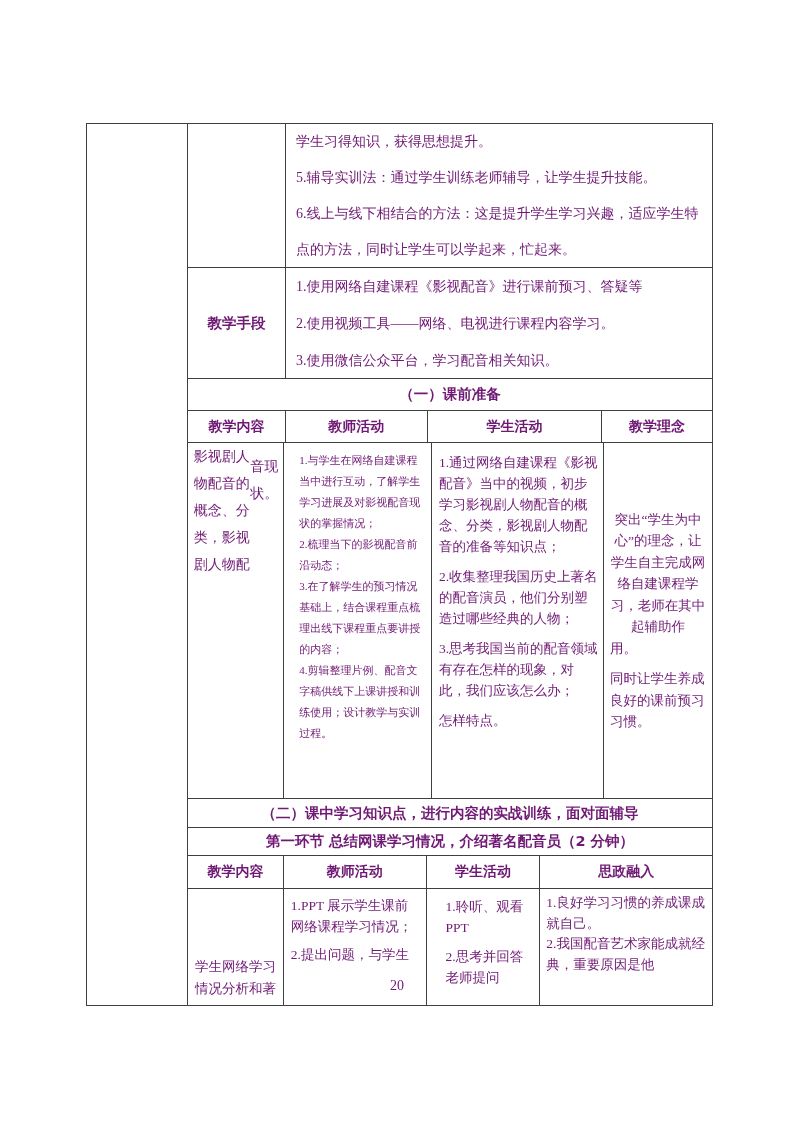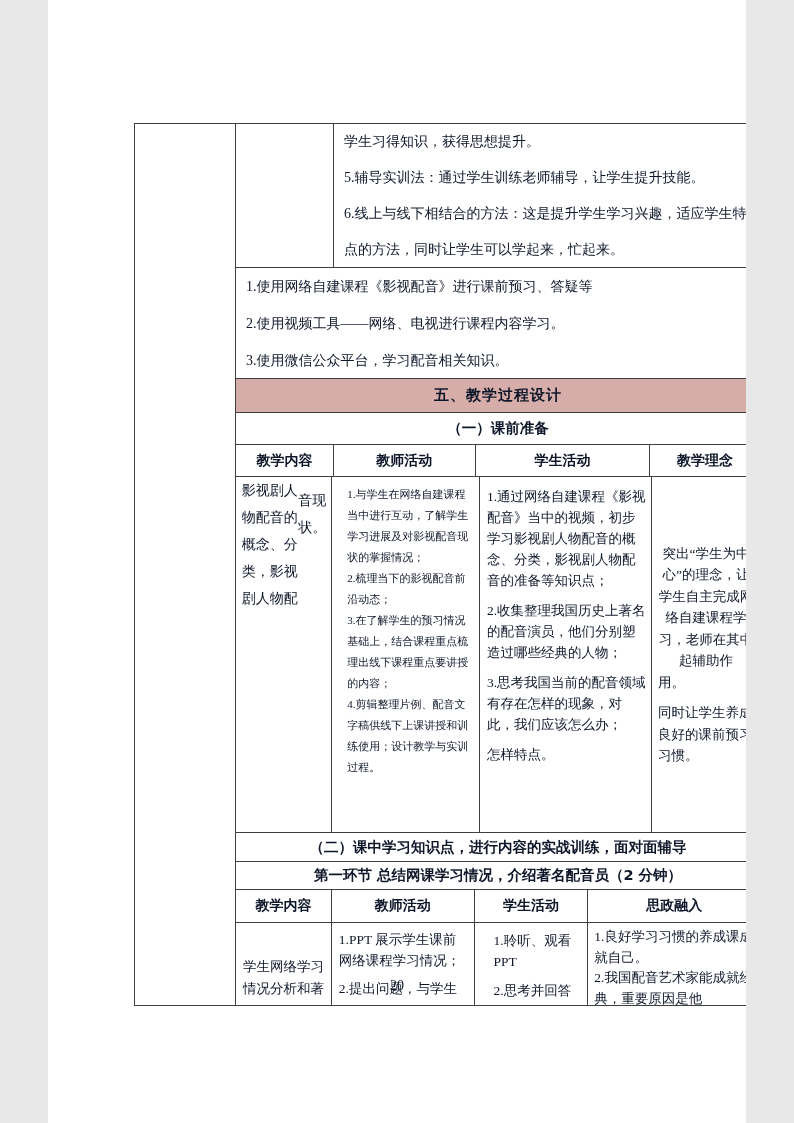--- a/index.html
+++ b/index.html
@@ -1,20 +1,20 @@
 <!DOCTYPE html>
 <html><head>
 <meta charset="utf-8">
 <style>
   html,body { margin:0; padding:0; background:#e8e8e8; }
   .page {
-    position:relative; width:698px; height:1123px; margin:0 auto;
+    position:relative; width:794px; height:1123px; margin:0 auto;
     background:#ffffff; overflow:hidden;
     font-family:"Liberation Serif","DejaVu Serif",serif;
-    color:#0f172a;
+    color:#701a75;
   }
   .doc-table {
     position:absolute; left:86px; top:123px; width:627px; height:883px;
     box-sizing:border-box; border:1px solid #3f3f3f;
     display:flex;
   }
   .side-col { width:101px; box-sizing:border-box; border-right:1px solid #3f3f3f; }
   .main-col { flex:1; display:flex; flex-direction:column; min-width:0; }
   .t-row { display:flex; box-sizing:border-box; border-bottom:1px solid #3f3f3f; flex:none; min-height:0; }
   .t-row.last { border-bottom:none; flex:1; }
@@ -83,30 +83,28 @@
       <div class="t-row rh-a">
         <div class="cell wt1"></div>
         <div class="cell end methods-cont" style="flex:1;">
           <p>学生习得知识，获得思想提升。</p>
           <p>5.辅导实训法：通过学生训练老师辅导，让学生提升技能。</p>
           <p>6.线上与线下相结合的方法：这是提升学生学习兴趣，适应学生特点的方法，同时让学生可以学起来，忙起来。</p>
         </div>
       </div>
 
       <div class="t-row rh-b">
+        <div class="cell wt1 center-cell hei means-label">教学手段</div>
         <div class="cell end means-body" style="flex:1;">
           <p>1.使用网络自建课程《影视配音》进行课前预习、答疑等</p>
           <p>2.使用视频工具——网络、电视进行课程内容学习。</p>
           <p>3.使用微信公众平台，学习配音相关知识。</p>
         </div>
       </div>
 
-      <div class="t-row rh-banner">
-        <div class="full-banner hei">五、教学过程设计</div>
-      </div>
 
       <div class="t-row rh-prep">
         <div class="span-title hei">（一）课前准备</div>
       </div>
 
       <div class="t-row rh-h1">
         <div class="cell wt1 head-cell hei">教学内容</div>
         <div class="cell wt2 head-cell hei">教师活动</div>
         <div class="cell wt3 head-cell hei">学生活动</div>
         <div class="cell end wt4 head-cell hei">教学理念</div>

